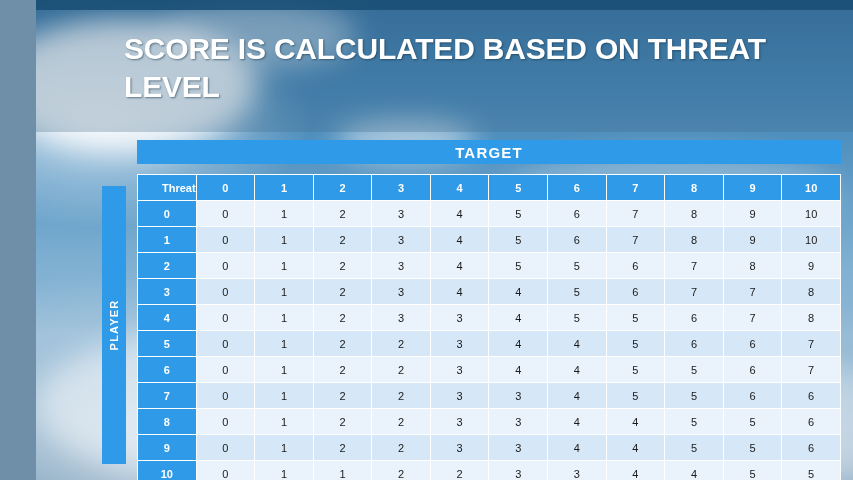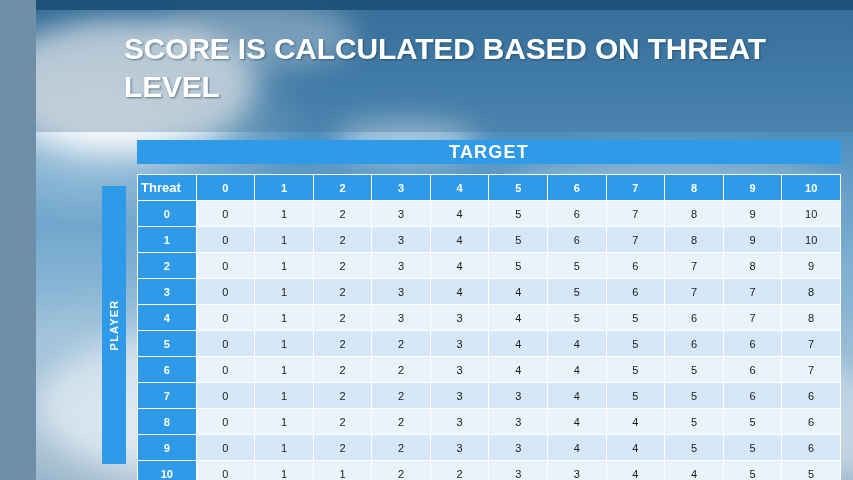--- a/index.html
+++ b/index.html
@@ -69,21 +69,21 @@
     text-shadow: 1px 1px 2px rgba(20,50,70,0.55);
   }
   .target-bar {
     position: absolute;
     left: 101px;
     top: 140px;
     width: 704px;
     height: 24px;
     background: #2e9ae8;
     color: #ffffff;
-    font-size: 18px;
+    font-size: 15px;
     font-weight: bold;
     letter-spacing: 1.2px;
     display: flex;
     align-items: center;
     justify-content: center;
   }
   .player-bar {
     position: absolute;
     left: 66px;
     top: 186px;
@@ -119,22 +119,22 @@
     border: 1px solid #ffffff;
     padding: 0;
   }
   table.matrix thead th {
     background: #2e9ae8;
     color: #ffffff;
     font-weight: bold;
   }
   table.matrix thead th.corner {
     text-align: left;
-    padding-left: 3px;
-    font-size: 13px;
+    padding-left: 24px;
+    font-size: 11px;
   }
   table.matrix tbody th.rowhead {
     background: #2e9ae8;
     color: #ffffff;
     font-weight: bold;
     width: 58px;
   }
   table.matrix tbody td {
     color: #1a1a1a;
     font-weight: normal;

